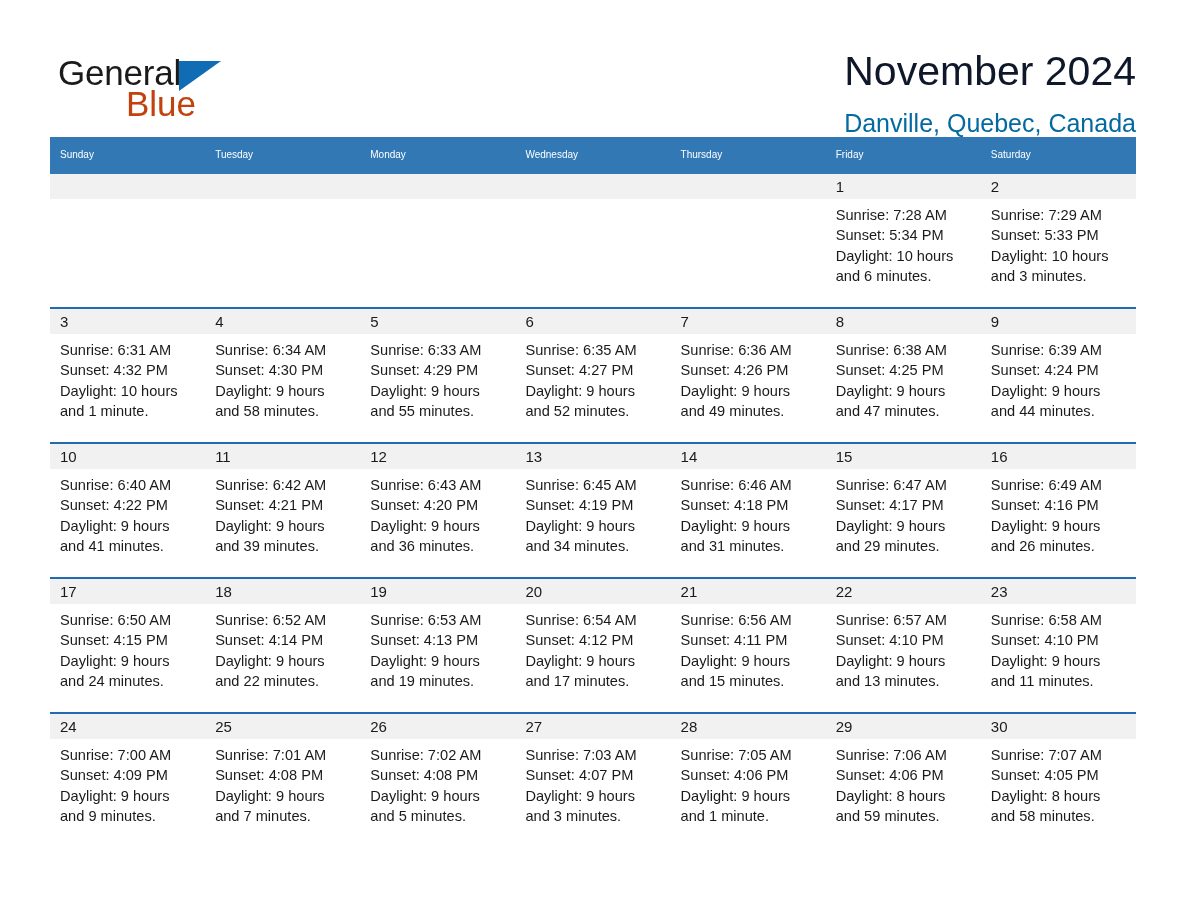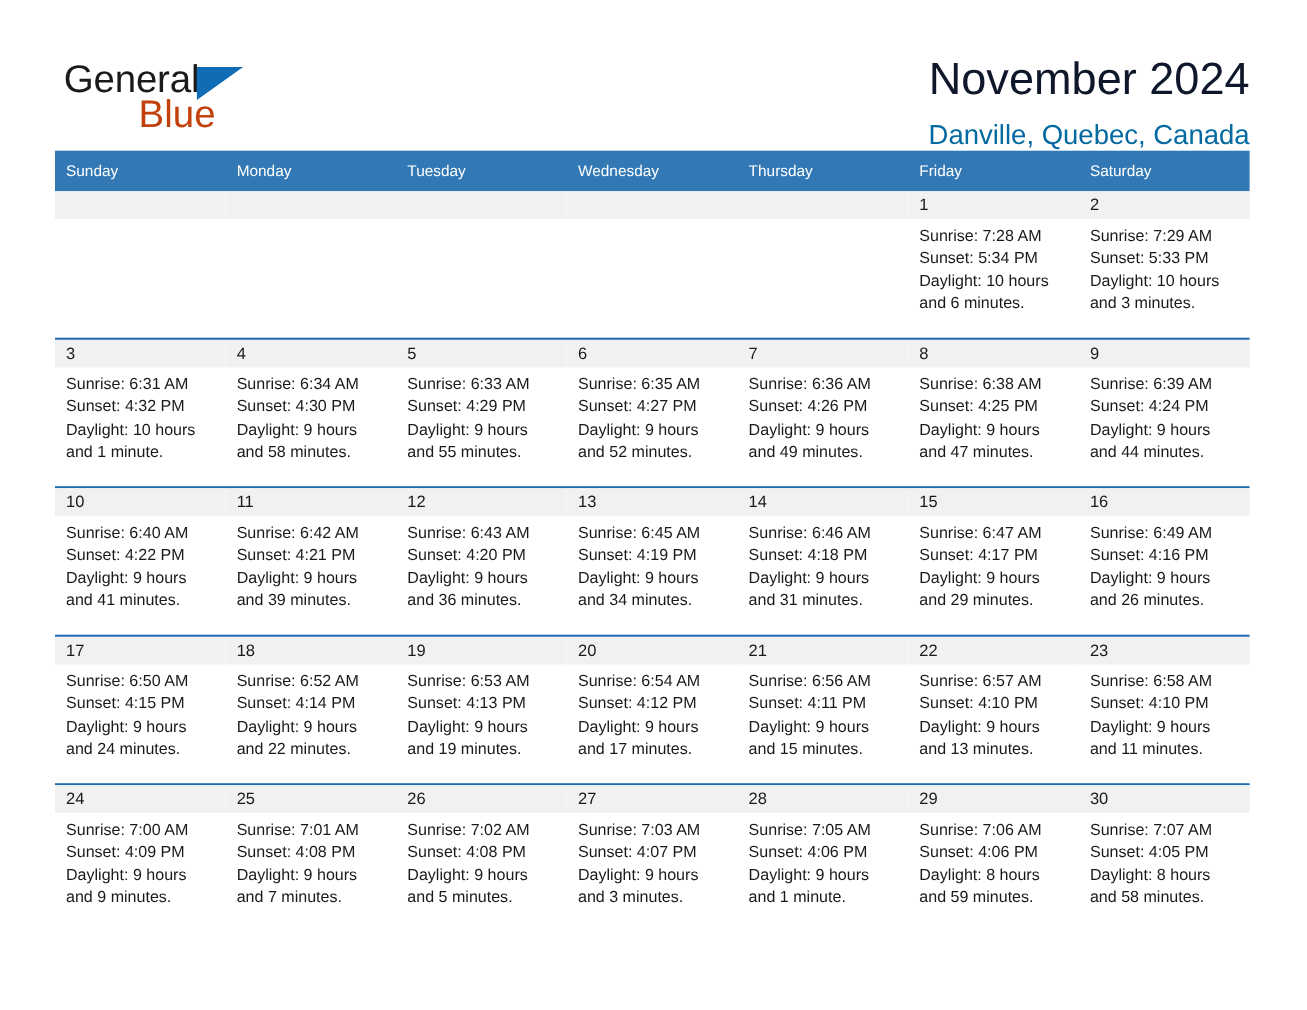--- a/index.html
+++ b/index.html
@@ -89,21 +89,21 @@
     margin: 0 52px 0 50px;
     width: 1086px;
   }
   .weekdays {
     display: grid;
     grid-template-columns: repeat(7, 1fr);
     background: #3178b5;
   }
   .weekday {
     color: #ffffff;
-    font-size: 14px;
+    font-size: 10px;
     line-height: 18px;
     padding: 9px 0 10px 10px;
     box-sizing: border-box;
     white-space: nowrap;
   }
 
   .week-row {
     display: grid;
     grid-template-columns: repeat(7, 1fr);
     border-top: 2px solid #1f6cb0;
@@ -150,22 +150,22 @@
     </div>
     <div class="titles">
       <div class="month-title">November 2024</div>
       <div class="location-title">Danville, Quebec, Canada</div>
     </div>
   </div>
 
   <div class="calendar">
     <div class="weekdays">
       <div class="weekday">Sunday</div>
+      <div class="weekday">Tuesday</div>
       <div class="weekday">Monday</div>
-      <div class="weekday">Tuesday</div>
       <div class="weekday">Wednesday</div>
       <div class="weekday">Thursday</div>
       <div class="weekday">Friday</div>
       <div class="weekday">Saturday</div>
     </div>
     <div id="weeks-container">
         <div class="week-row">
           <div class="day-cell empty">
             <div class="day-num-band"></div>
             <div class="day-body"></div>

